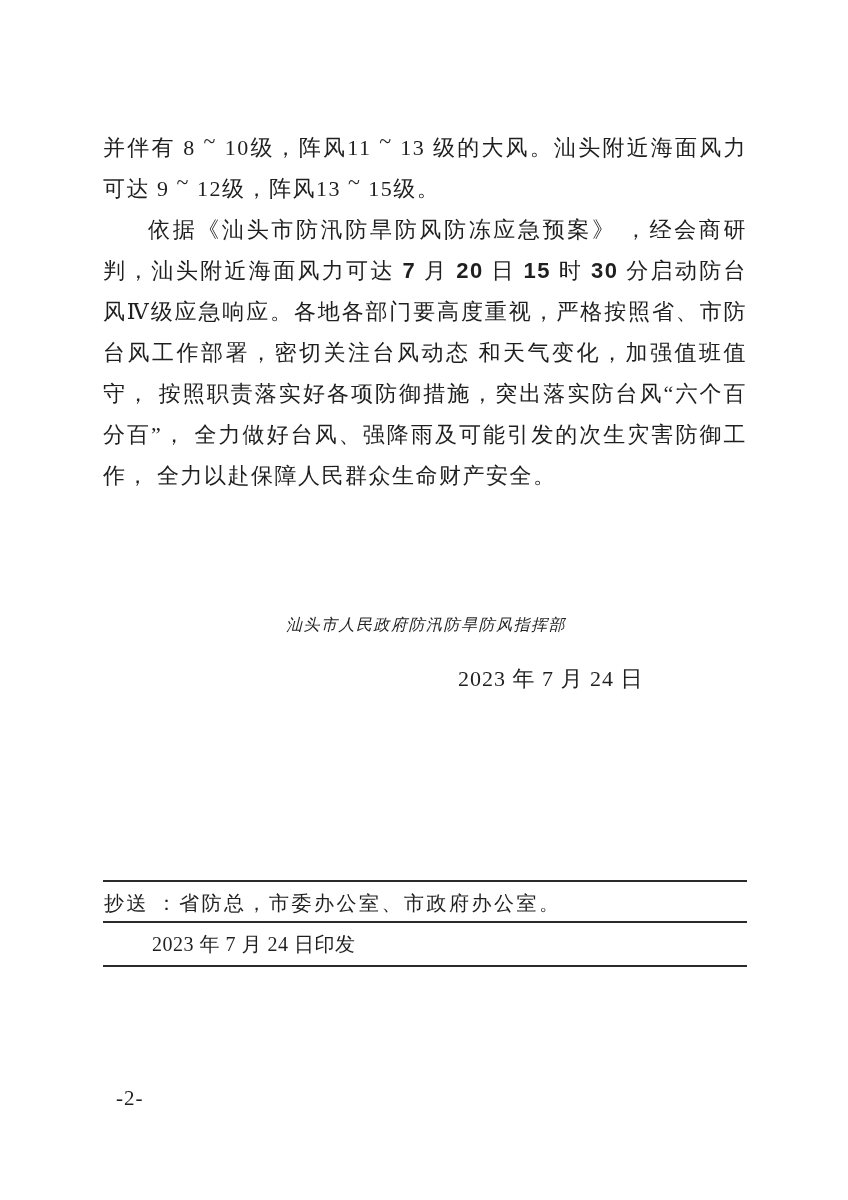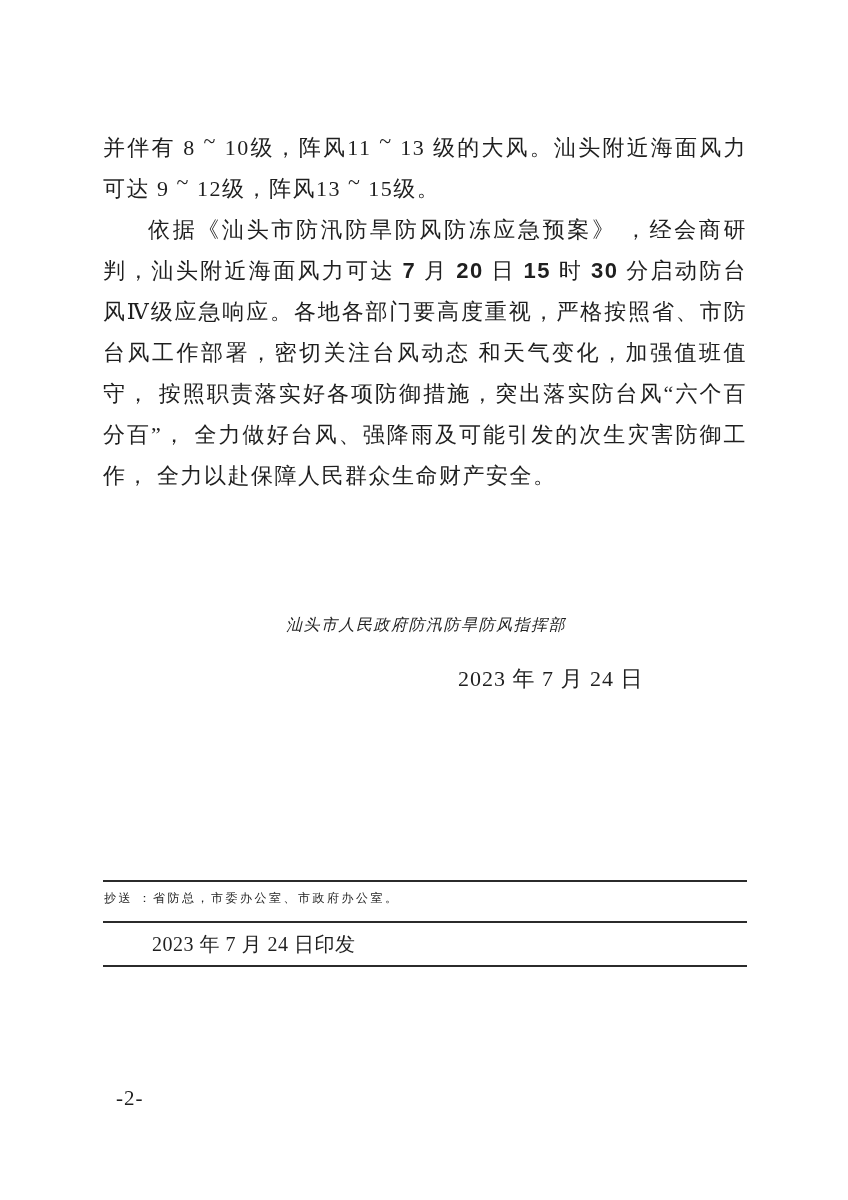--- a/index.html
+++ b/index.html
@@ -64,21 +64,21 @@
     background: #2b2b2b;
   }
   .rule-1 { top: 880px; }
   .rule-2 { top: 921px; }
   .rule-3 { top: 965px; }
   .cc-line {
     position: absolute;
     left: 104px;
     top: 890px;
     width: 644px;
-    font-size: 12px;
+    font-size: 20px;
     letter-spacing: 2.5px;
     white-space: nowrap;
   }
   .issue-row {
     position: absolute;
     left: 104px;
     top: 931px;
     width: 642px;
     display: flex;
     justify-content: space-between;

